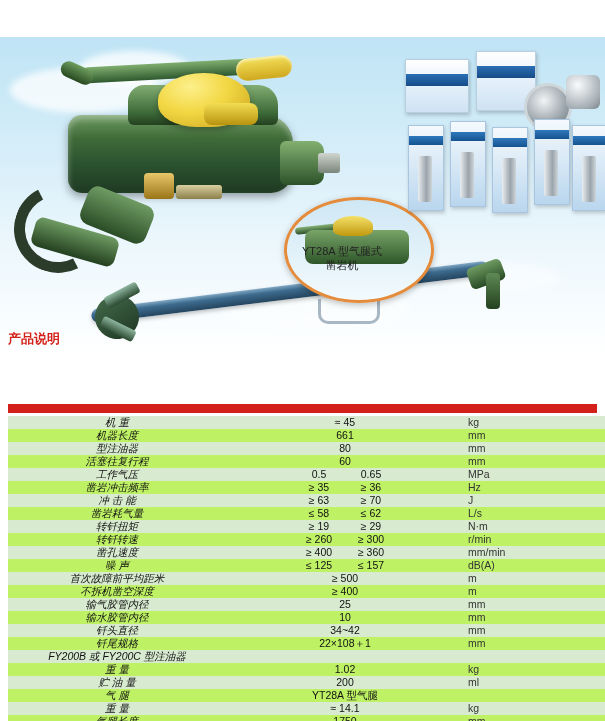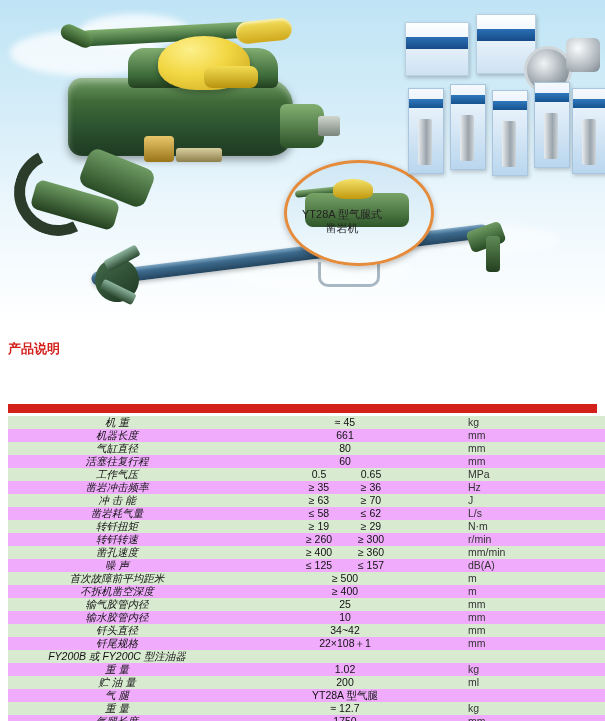--- a/index.html
+++ b/index.html
@@ -15,20 +15,21 @@
     position: relative;
   }
 
   
   .hero {
     position: relative;
     width: 605px;
     height: 320px;
     overflow: hidden;
     background: linear-gradient(to bottom, #bfe4f5 0%, #d7eef9 38%, #eaf6fc 62%, #f7fcfe 85%, #ffffff 100%);
+    margin-top: 37px;
   }
   .cloud {
     position: absolute;
     background: rgba(255,255,255,0.75);
     border-radius: 50%;
     filter: blur(3px);
   }
   .c1 { width: 150px; height: 46px; left: 10px; top: 30px; }
   .c2 { width: 110px; height: 34px; left: 80px; top: 14px; }
   .c3 { width: 190px; height: 40px; left: 220px; top: 250px; opacity: .6;}
@@ -294,21 +295,21 @@
   
   .desc {
     position: absolute;
     left: 0; top: 320px;
     width: 605px;
   }
   .desc-title {
     color: #d4201a;
     font-size: 13px;
     font-weight: bold;
-    margin: 20px 0 5px 8px;
+    margin: 10px 0 5px 8px;
   }
   .desc-body {
     font-size: 12.5px;
     color: #1a1a1a;
     line-height: 1.75;
     margin: 0 8px;
     letter-spacing: .2px;
   }
 
   
@@ -331,21 +332,21 @@
     table-layout: fixed;
   }
   table.spec td {
     height: 13px;
     padding: 0 4px;
     line-height: 13px;
     white-space: nowrap;
     overflow: hidden;
   }
   table.spec tr.odd td { background: #d8ebd0; }
-  table.spec tr.even td { background: #f0abfc; }
+  table.spec tr.even td { background: #bef264; }
   td.c-name  { width: 210px; text-align: center; font-style: italic; }
   td.c-val   { width: 230px; text-align: center; }
   td.c-unit  { width: 149px; padding-left: 28px; text-align: left; color: #333; }
   .valsplit {
     display: flex;
     justify-content: center;
   }
   .valsplit span { display: inline-block; }
   .vl { width: 52px; text-align: center; }
   .vr { width: 52px; text-align: center; }
@@ -439,21 +440,21 @@
           <td class="c-name">机     重</td>
           <td class="c-val">≈ 45</td>
           <td class="c-unit">kg</td>
         </tr>
         <tr class="even">
           <td class="c-name">机器长度</td>
           <td class="c-val">661</td>
           <td class="c-unit">mm</td>
         </tr>
         <tr class="odd">
-          <td class="c-name">气缸直径</td>
+          <td class="c-name">型注油器</td>
           <td class="c-val">80</td>
           <td class="c-unit">mm</td>
         </tr>
         <tr class="even">
           <td class="c-name">活塞往复行程</td>
           <td class="c-val">60</td>
           <td class="c-unit">mm</td>
         </tr>
         <tr class="odd">
           <td class="c-name">工作气压</td>
@@ -580,21 +581,21 @@
           <td class="c-val">200</td>
           <td class="c-unit">ml</td>
         </tr>
         <tr class="even">
           <td class="c-name">气     腿</td>
           <td class="c-val">YT28A 型气腿</td>
           <td class="c-unit"></td>
         </tr>
         <tr class="odd">
           <td class="c-name">重     量</td>
-          <td class="c-val">≈ 12.7</td>
+          <td class="c-val">≈ 14.1</td>
           <td class="c-unit">kg</td>
         </tr>
         <tr class="even">
           <td class="c-name">气腿长度</td>
           <td class="c-val">1750</td>
           <td class="c-unit">mm</td>
         </tr>
       </tbody>
   </table>
 </div>

